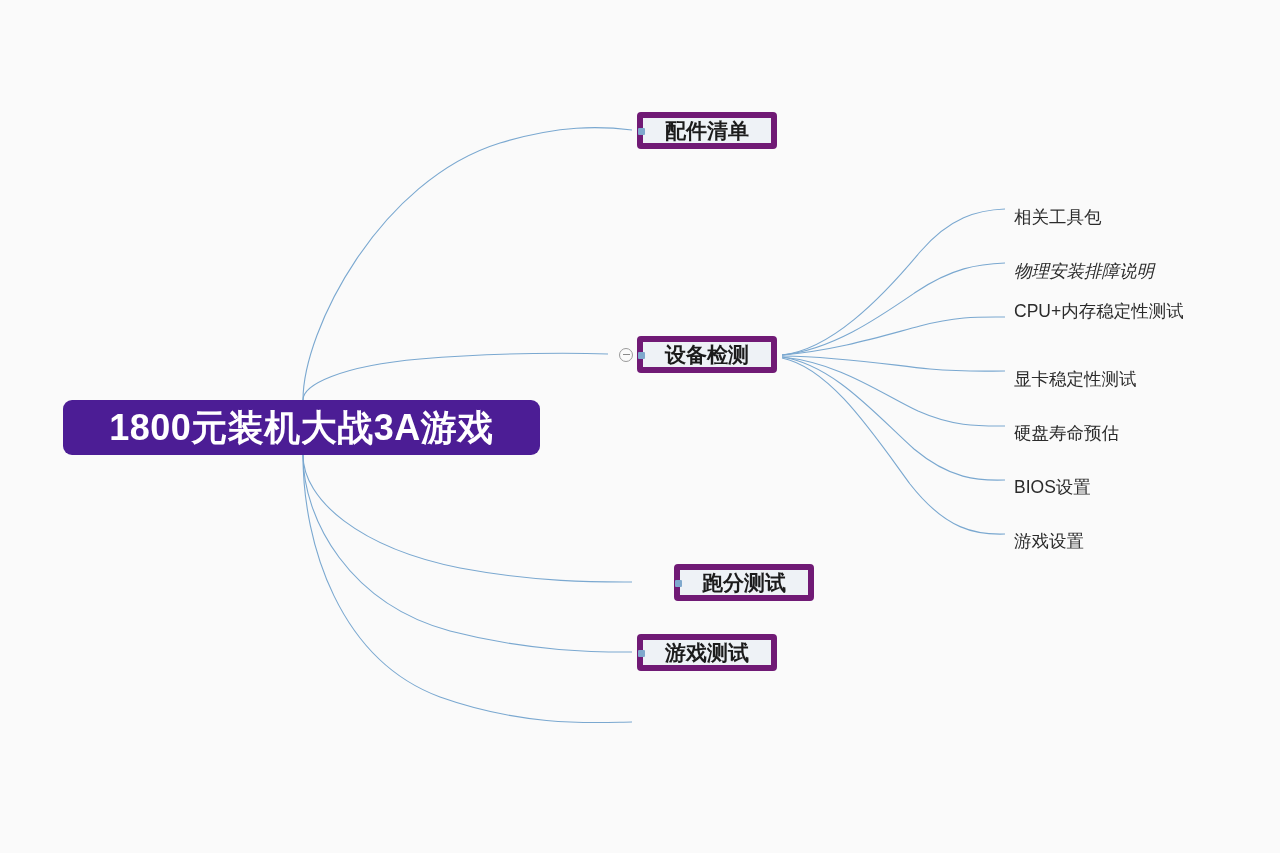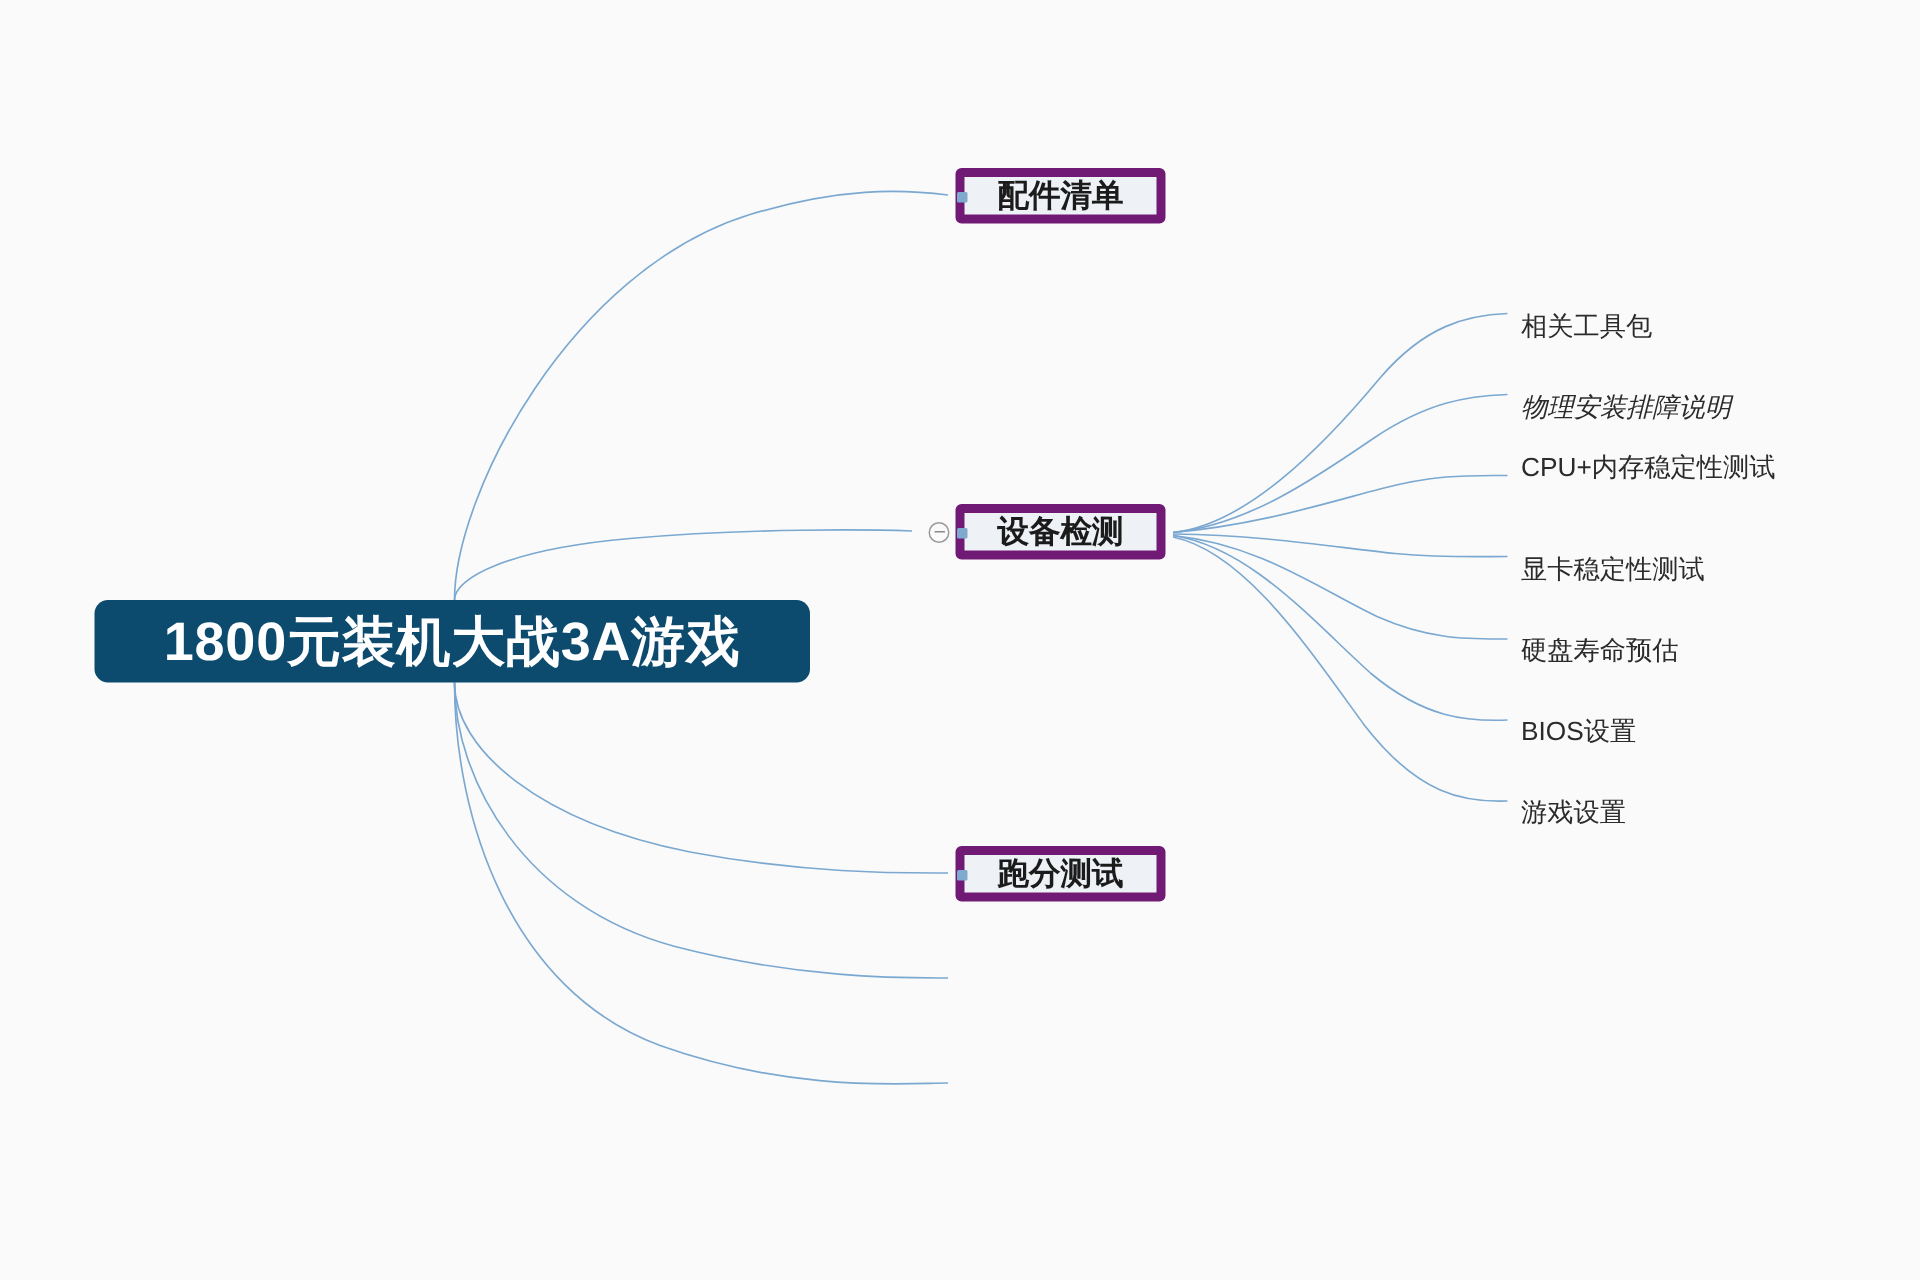--- a/index.html
+++ b/index.html
@@ -32,21 +32,21 @@
     pointer-events: none;
   }
 
   
   .root-node {
     position: absolute;
     left: 63px;
     top: 400px;
     width: 477px;
     height: 55px;
-    background: #0c4a6e;
+    background: #4c1d95;
     border-radius: 9px;
     display: flex;
     align-items: center;
     justify-content: center;
     box-sizing: border-box;
     z-index: 5;
   }
   .root-label {
     color: #ffffff;
     font-size: 36px;
@@ -165,25 +165,29 @@
     <span class="branch-nub"></span>
     <span class="branch-label">配件清单</span>
   </div>
 
   <div class="branch-node" style="left:637px; top:336px;">
     <span class="toggle"></span>
     <span class="branch-nub"></span>
     <span class="branch-label">设备检测</span>
   </div>
 
-  <div class="branch-node" style="left:637px; top:564px;">
+  <div class="branch-node" style="left:674px; top:564px;">
     <span class="branch-nub"></span>
     <span class="branch-label">跑分测试</span>
   </div>
 
+  <div class="branch-node" style="left:637px; top:634px;">
+    <span class="branch-nub"></span>
+    <span class="branch-label">游戏测试</span>
+  </div>
 
 
   <div class="leaf-node" style="top:202px;">
     <span class="leaf-label">相关工具包</span>
   </div>
 
   <div class="leaf-node" style="top:256px;font-style:italic;">
     <span class="leaf-label">物理安装排障说明</span>
   </div>
 

